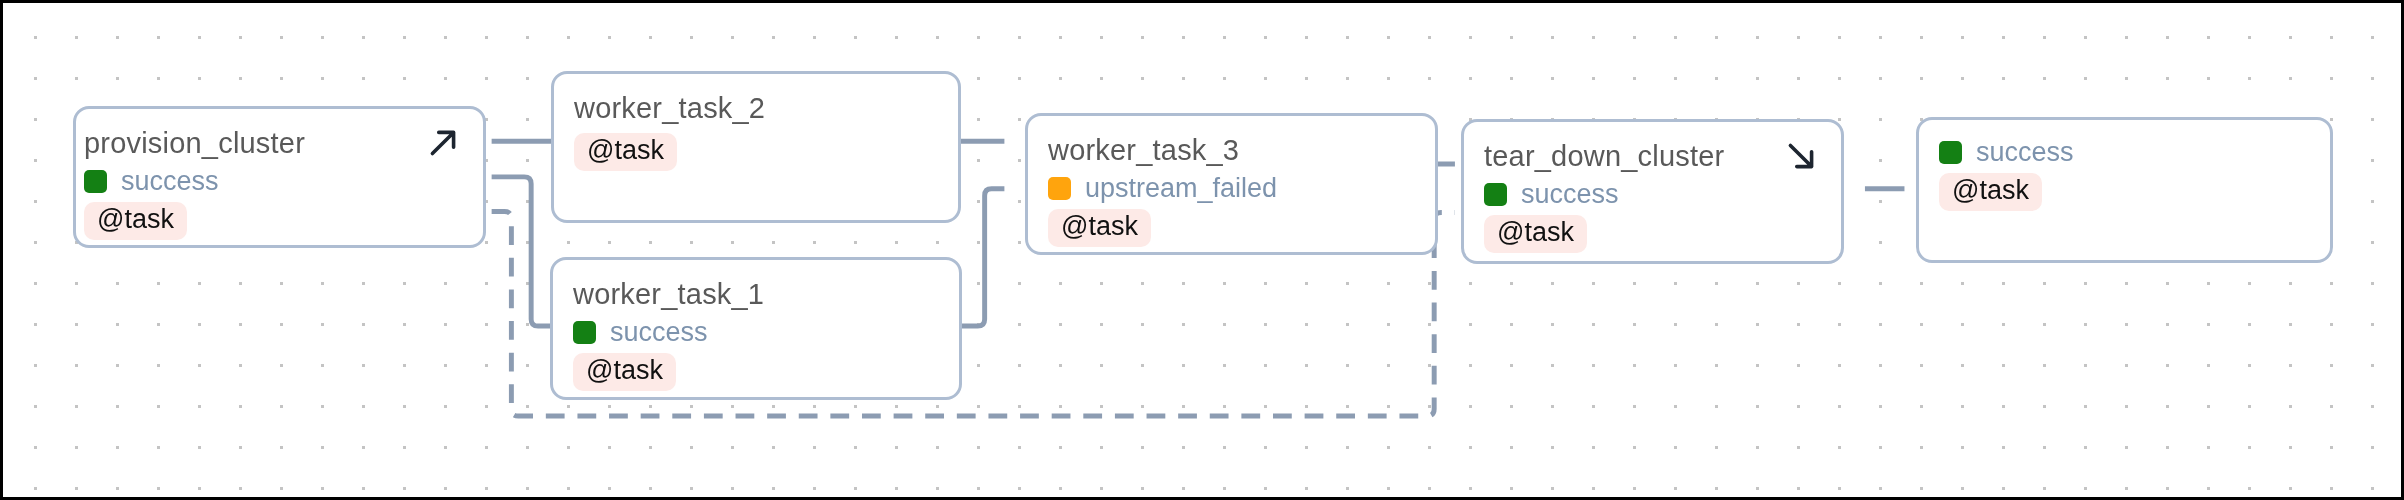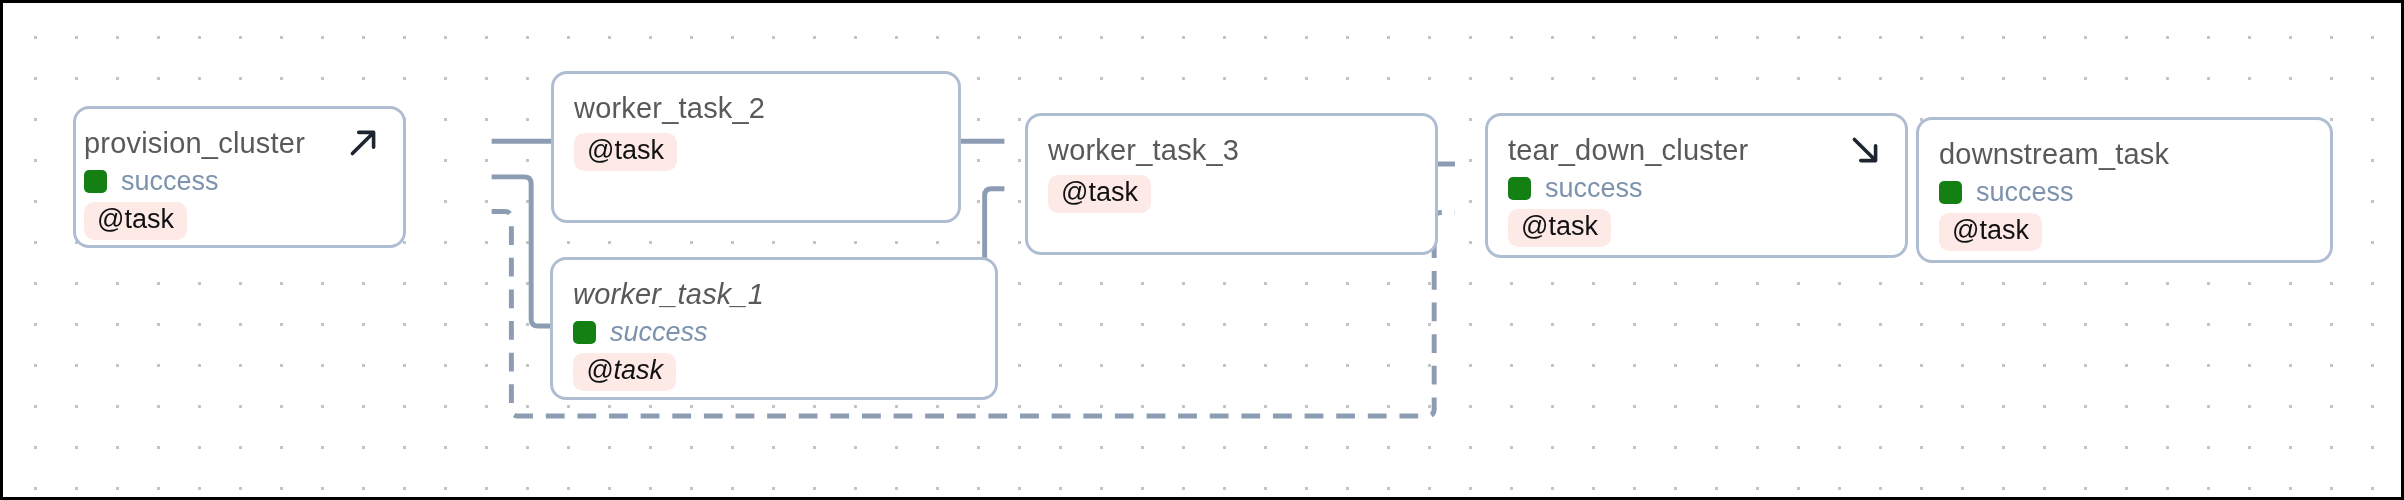--- a/index.html
+++ b/index.html
@@ -84,21 +84,21 @@
   <svg class="edges" viewBox="0 0 2404 500" xmlns="http://www.w3.org/2000/svg">
     <path class="edge" d="M 483 140 L 548 140"></path>
     <path class="edge" d="M 483 176 L 516 176 Q 523 176 523 183 L 523 320 Q 523 327 530 327 L 547 327"></path>
     <path class="edge" d="M 958 140 L 1002 140"></path>
     <path class="edge" d="M 959 327 L 975 327 Q 982 327 982 320 L 982 195 Q 982 188 989 188 L 1002 188"></path>
     <path class="edge" d="M 1415 163 L 1458 163"></path>
     <path class="edge" d="M 1873 188 L 1913 188"></path>
     <path class="edge dashed" d="M 483 211 L 496 211 Q 503 211 503 218 L 503 411 Q 503 418 510 418 L 1430 418 Q 1437 418 1437 411 L 1437 219 Q 1437 212 1444 212 L 1458 212"></path>
   </svg>
 
-  <div class="node" style="left:70px; top:103px; width:333px; height:142px;padding-left:8px;">
+  <div class="node" style="left:70px; top:103px; width:413px; height:142px;padding-left:8px;">
     <div class="title-row">
       <span class="node-title">provision_cluster</span>
       <svg class="corner-icon" viewBox="0 0 34 34">
         <path d="M7 27 L27 7 M13 7 H27 V21"></path>
       </svg>
     </div>
     <div class="status-row">
       <span class="status-dot" style="background: rgb(20, 128, 20);"></span>
       <span class="status-label">success</span>
     </div>
@@ -109,62 +109,63 @@
 
   <div class="node" style="left:548px; top:68px; width:410px; height:152px;">
     <div class="title-row">
       <span class="node-title">worker_task_2</span>
     </div>
     <div class="badge-row">
       <span class="task-badge">@task</span>
     </div>
   </div>
 
-  <div class="node" style="left:547px; top:254px; width:448px; height:143px;font-style:italic;">
+  <div class="node" style="left:547px; top:254px; width:412px; height:143px;">
     <div class="title-row">
       <span class="node-title">worker_task_1</span>
     </div>
     <div class="status-row">
       <span class="status-dot" style="background: rgb(20, 128, 20);"></span>
       <span class="status-label">success</span>
     </div>
     <div class="badge-row">
       <span class="task-badge">@task</span>
     </div>
   </div>
 
   <div class="node" style="left:1022px; top:95px; width:413px; height:142px;margin-top:15px;">
     <div class="title-row">
       <span class="node-title">worker_task_3</span>
     </div>
+    <div class="status-row">
+      <span class="status-dot" style="background: rgb(255, 164, 13);"></span>
+      <span class="status-label">upstream_failed</span>
+    </div>
     <div class="badge-row">
       <span class="task-badge">@task</span>
     </div>
   </div>
 
-  <div class="node" style="left:1458px; top:110px; width:423px; height:145px;margin-left:24px;">
+  <div class="node" style="left:1458px; top:116px; width:383px; height:145px;">
     <div class="title-row">
       <span class="node-title">tear_down_cluster</span>
       <svg class="corner-icon" viewBox="0 0 34 34">
         <path d="M7 7 L27 27 M27 13 V27 H13"></path>
       </svg>
     </div>
     <div class="status-row">
       <span class="status-dot" style="background: rgb(20, 128, 20);"></span>
       <span class="status-label">success</span>
     </div>
     <div class="badge-row">
       <span class="task-badge">@task</span>
     </div>
   </div>
 
   <div class="node" style="left:1913px; top:114px; width:417px; height:146px;">
-    <div class="title-row">
-      <span class="node-title">downstream_task</span>
-    </div>
     <div class="status-row">
       <span class="status-dot" style="background: rgb(20, 128, 20);"></span>
       <span class="status-label">success</span>
     </div>
     <div class="badge-row">
       <span class="task-badge">@task</span>
     </div>
   </div>
 
 </div>

